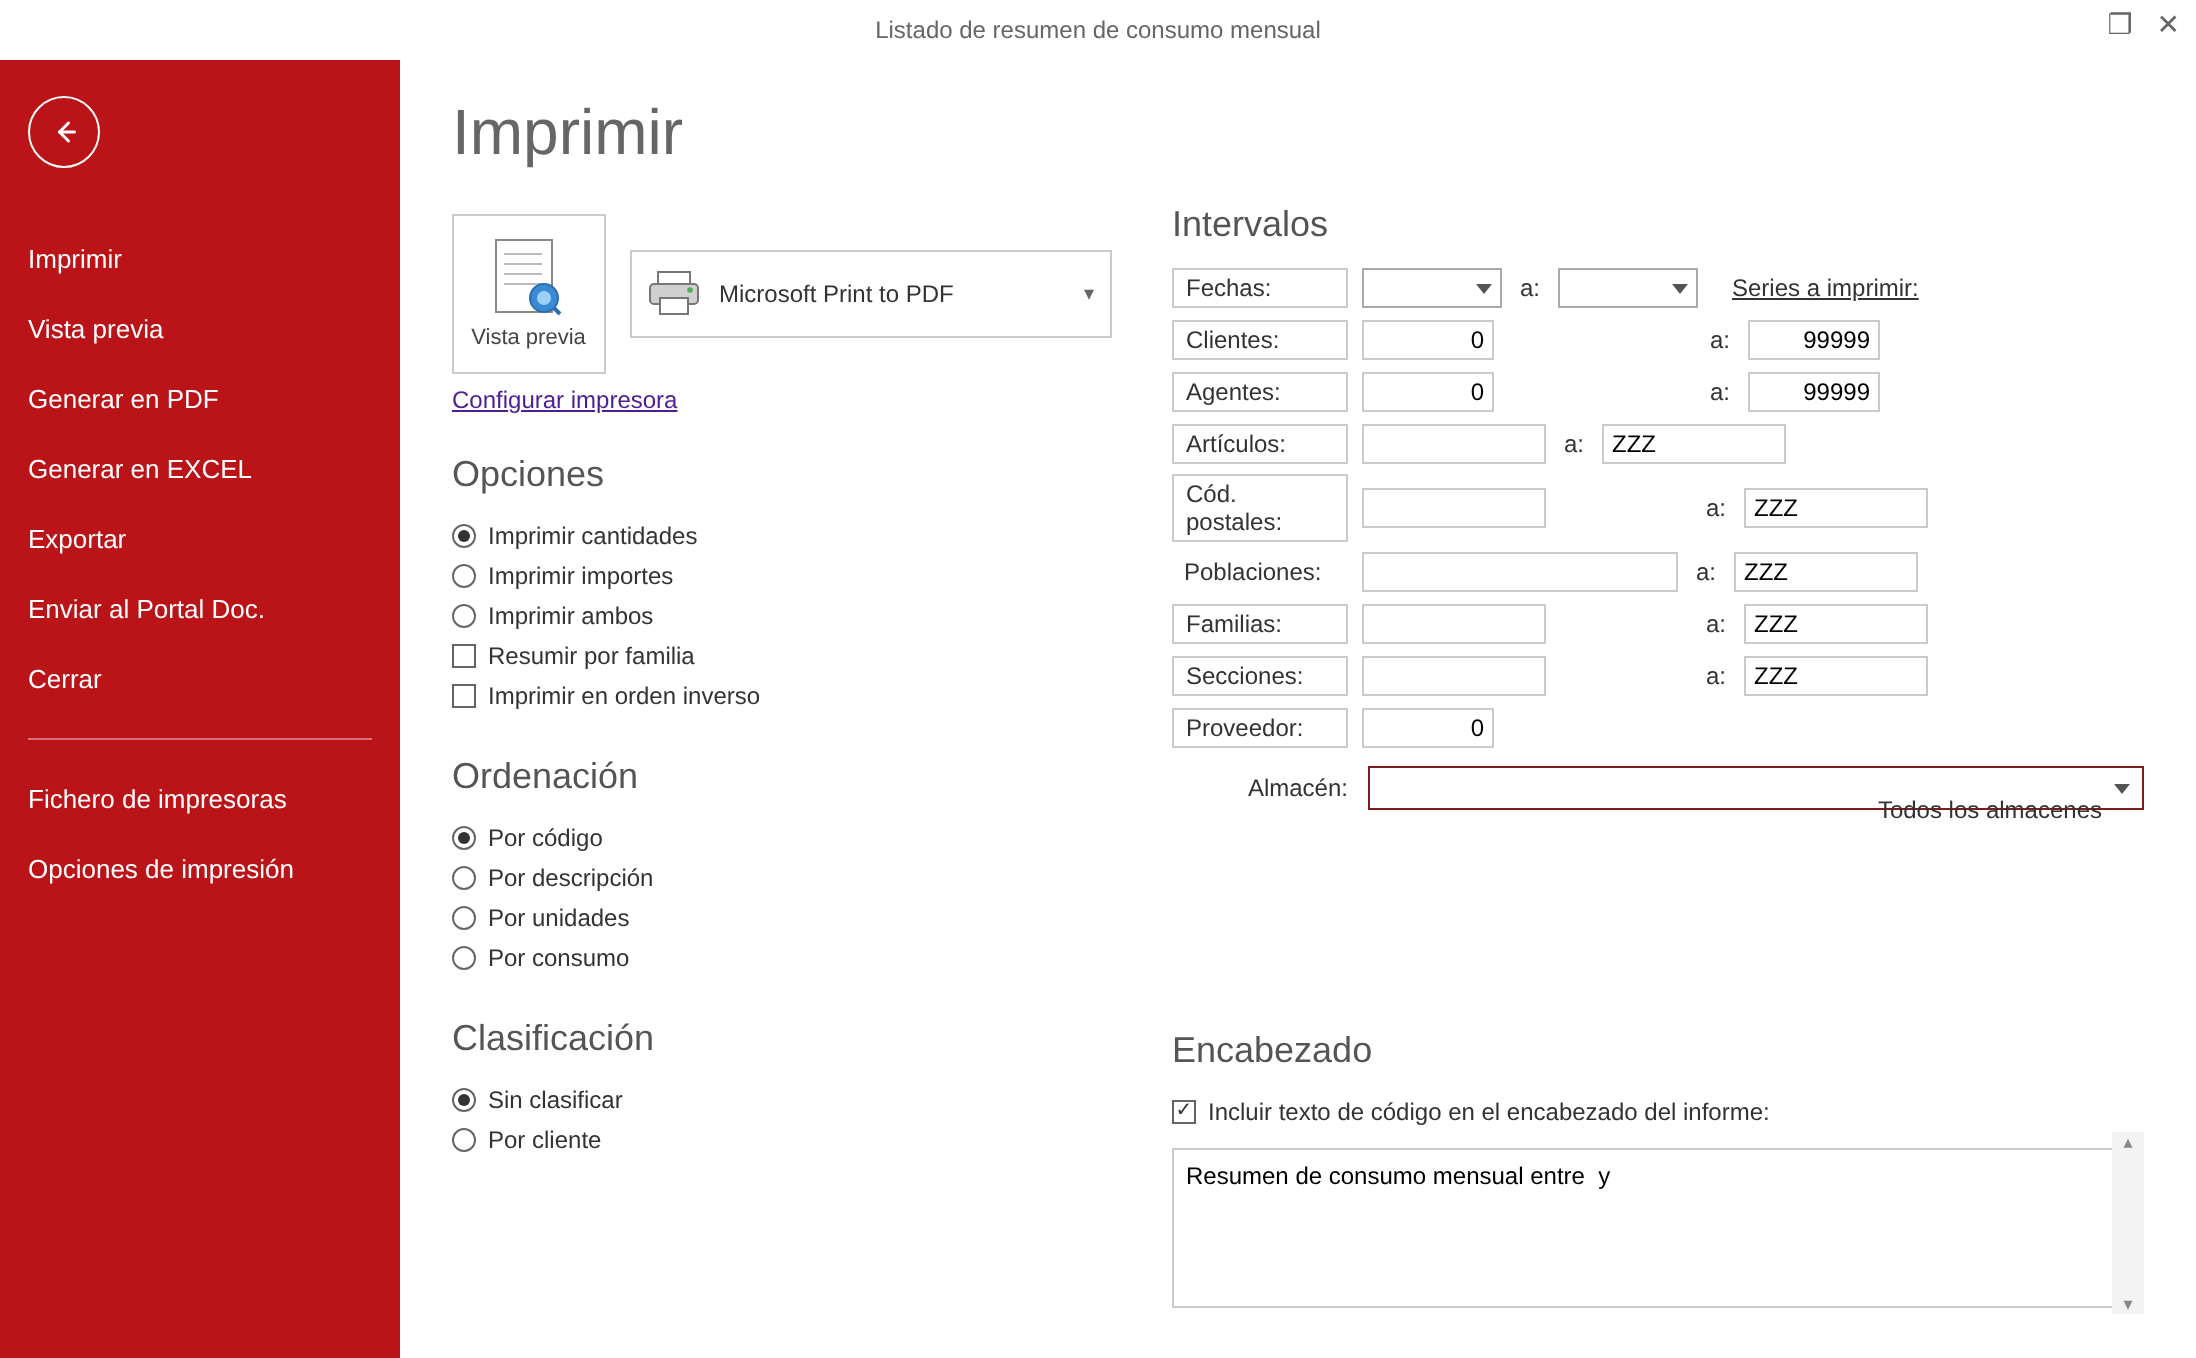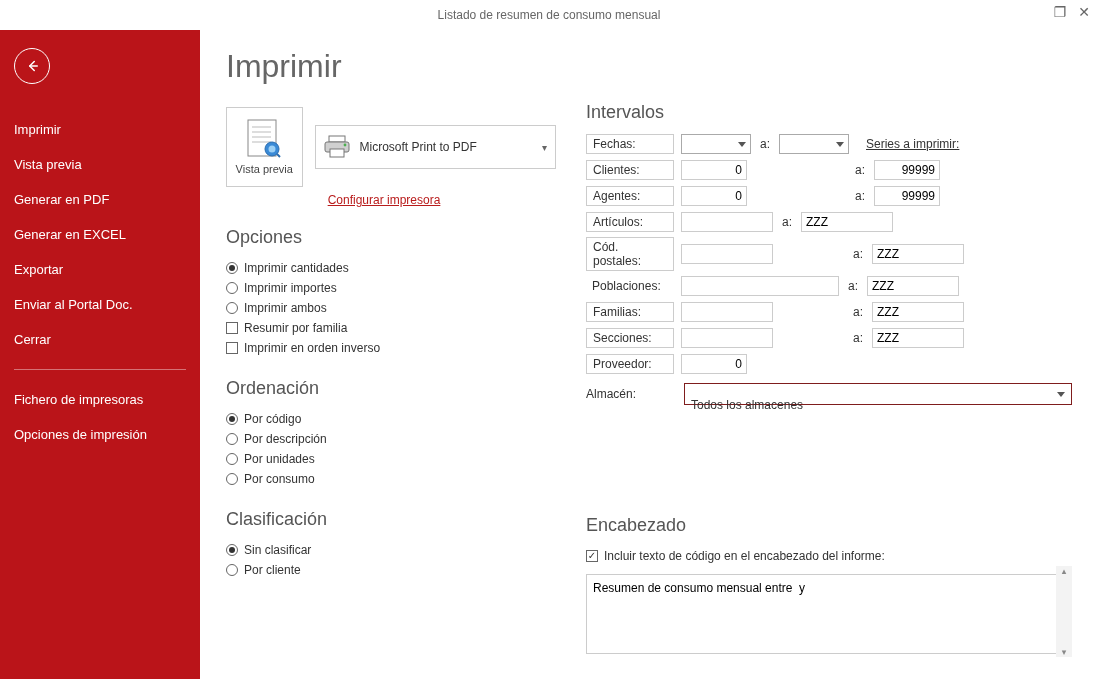--- a/index.html
+++ b/index.html
@@ -111,26 +111,26 @@
   position: relative;
   margin-top: 18px;
 }
 .printer-select .chev {
   position: absolute;
   right: 8px;
   font-size: 10px;
   color: #666;
 }
 .config-link {
-  text-align: center;
+  text-align: left;
   margin-top: 6px;
   font-size: 12px;
   text-decoration: underline;
   cursor: pointer;
-  color: #b91c1c;
+  color: #4c1d95;
   width: 316px;
 }
 h2.section {
   font-size: 18px;
   font-weight: 400;
   color: #555;
   margin-top: 20px;
   margin-bottom: 10px;
 }
 .radio-row, .check-row {
@@ -210,20 +210,21 @@
   font-size: 12px;
   text-decoration: underline;
   cursor: pointer;
   margin-left: 10px;
 }
 .almacen-row {
   display: flex;
   align-items: center;
   gap: 10px;
   margin-top: 8px;
+  text-align: right;
 }
 .almacen-row .sel {
   flex: 1;
   border: 1px solid #7f1d1d;
   height: 22px;
   padding: 14px 20px 2px 6px;
   position: relative;
   font-size: 12px;
   cursor: pointer;
 }

